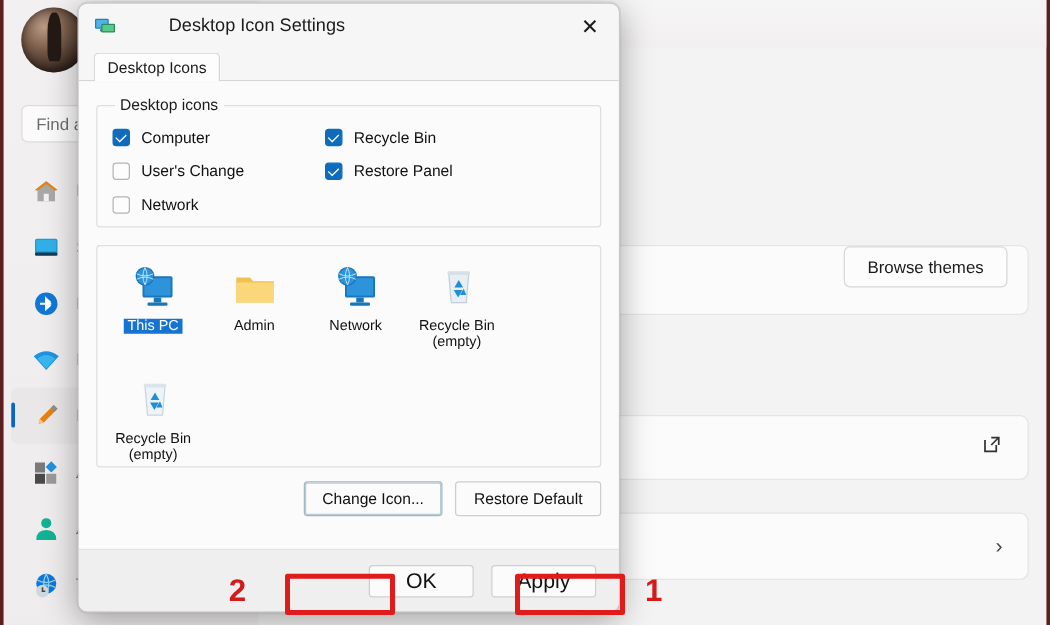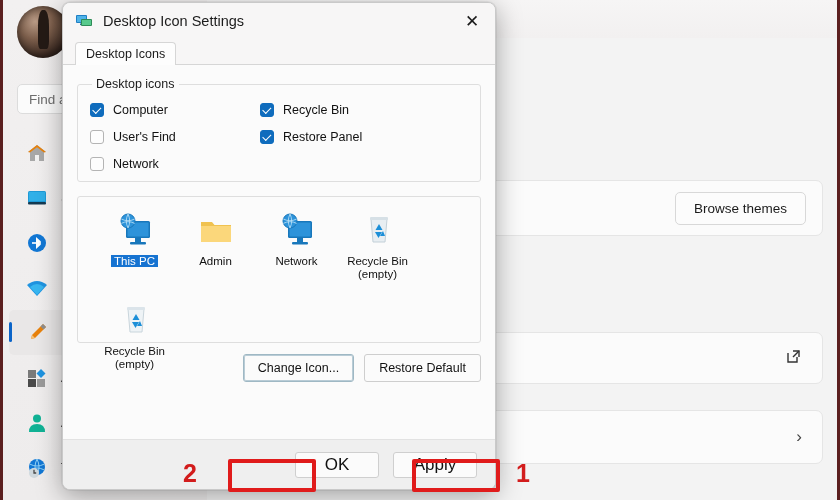--- a/index.html
+++ b/index.html
@@ -100,21 +100,21 @@
     width: 434px; height: 488px;
     background: #f7f6f6;
     border: 1px solid #c9c9c9;
     border-radius: 8px;
     box-shadow: 0 6px 26px rgba(0,0,0,.34), 0 0 0 1px rgba(0,0,0,.05);
     overflow: hidden;
     display: flex; flex-direction: column;
   }
   .dlg-title {
     height: 36px; flex: 0 0 36px; display: flex; align-items: center;
-    padding: 0 4px 0 12px; background: #f7f6f6; position: relative;
+    padding: 0 4px 0 12px; background: #f7f6f6; position: relative; gap: 32px;
   }
   .dlg-ico { width: 18px; height: 18px; margin-right: 10px; flex:0 0 18px; }
   .dlg-title-text { font-size: 14.5px; color: #1b1b1b; }
   .dlg-close {
     position: absolute; right: 0; top: 0; width: 46px; height: 36px;
     display: flex; align-items: center; justify-content: center;
     font-size: 17px; color: #1b1b1b;
   }
   .tabstrip {
     flex: 0 0 26px; height: 26px; display: flex; align-items: flex-end;
@@ -141,23 +141,23 @@
     display: flex; align-items: center; justify-content: center;
   }
   .box.checked { background: #0f6cbd; border-color: #0f6cbd; }
   .box.checked::after {
     content:""; width: 7px; height: 3.5px;
     border-left: 1.6px solid #fff; border-bottom: 1.6px solid #fff;
     transform: rotate(-45deg) translate(0.5px,-1px);
   }
 
   .preview {
-    margin-top: 14px; height: 147px;
+    margin-top: 14px; height: 178px;
     border: 1px solid #dedede; border-radius: 3px; background: #fbfbfb;
-    padding: 10px 16px; position: relative;
+    padding: 10px 4px; position: relative;
   }
   .icon-row { display: flex; }
   .icon-cell { width: 81px; text-align: center; }
   .icon-art { height: 44px; display: flex; align-items: flex-end; justify-content: center; }
   .icon-label { font-size: 11.5px; color: #111; line-height: 13px; margin-top: 4px; }
   .icon-label .sel { background: #1673d1; color: #fff; padding: 0 3px; }
 
   .row-actions { display: flex; justify-content: flex-end; gap: 10px; margin-top: 11px; }
   .btn-dlg {
     background: #fbfbfb; border: 1px solid #cecece; border-radius: 3px;
@@ -308,21 +308,21 @@
           <div style="position:absolute;right:10px;top:-6px;width:46px;height:26px;background:#f4fafb;border-radius:6px;border:1px solid #cfe3e6;"></div>
           <div style="position:absolute;right:18px;top:2px;width:28px;height:6px;background:#6fc4cf;border-radius:3px;"></div>
         </div>
         <div class="thumb" style="left:0px; top:45px; width:68px; height:100px; background:linear-gradient(180deg,#b9bfc2,#9aa6ac);">
           <div style="position:absolute;left:-4px;top:14px;width:60px;height:60px;background:radial-gradient(circle at 40% 40%,#e6eef2,#9fb6c2);border-radius:50% 20% 50% 20%;"></div>
           <div style="position:absolute;left:-10px;top:54px;width:58px;height:44px;background:#f6fafb;border-radius:7px;border:1px solid #dde7ea;"></div>
           <div style="position:absolute;left:4px;top:78px;width:28px;height:9px;background:#46585e;border-radius:4px;"></div>
         </div>
       </div>
 
-      <div class="card" style="top:180px; height:56px; display:flex; align-items:center; justify-content:space-between; padding:0 16px 0 14px;">
+      <div class="card" style="top:196px; height:56px; display:flex; align-items:flex-start; justify-content:space-between; padding:0 16px 0 14px;">
         <div>
           <div class="card-title">emes from</div>
           <div class="card-title">ore</div>
         </div>
         <button class="btn-soft">Browse themes</button>
       </div>
 
       <div class="card" style="top:332px; height:52px; display:flex; align-items:center; justify-content:space-between; padding:0 20px 0 14px;">
         <span class="card-title">n settings</span>
         <span class="extlink">
@@ -379,21 +379,21 @@
             <span class="box checked"></span>
             <span>Computer</span>
           </label>
           <label class="cb">
             <span class="box checked"></span>
             <span>Recycle Bin</span>
           </label>
 
           <label class="cb">
             <span class="box"></span>
-            <span>User's Find</span>
+            <span>User's Change</span>
           </label>
           <label class="cb">
             <span class="box checked"></span>
             <span>Restore Panel</span>
           </label>
 
           <label class="cb">
             <span class="box"></span>
             <span>Network</span>
           </label>

